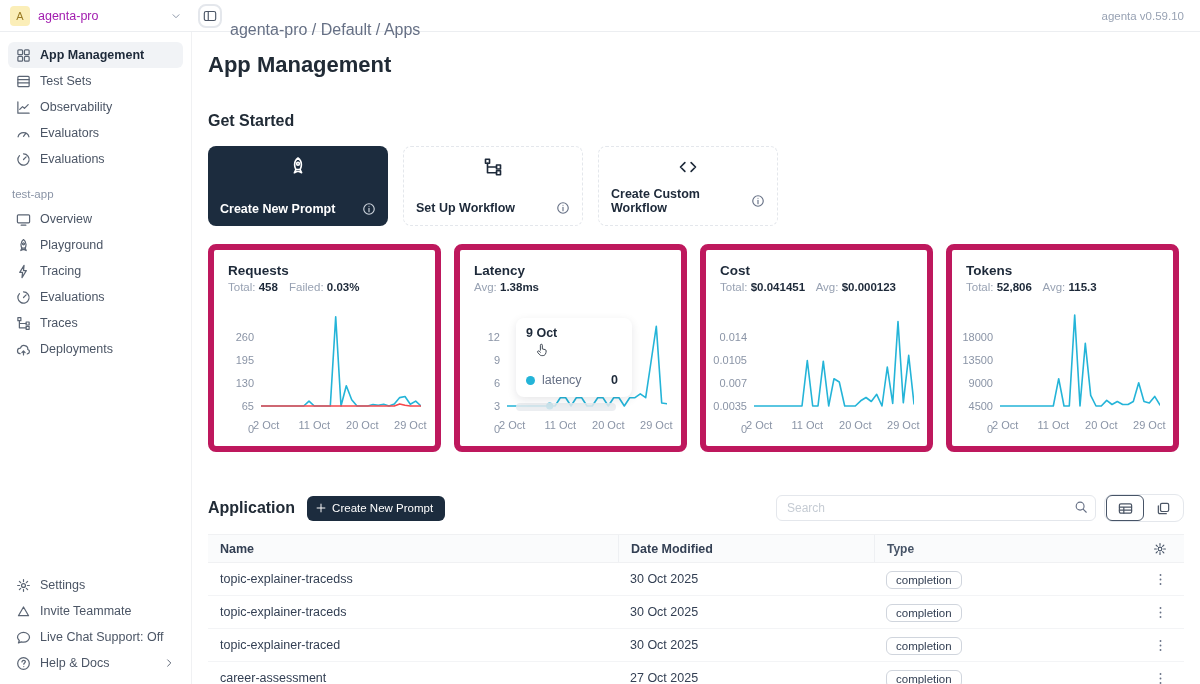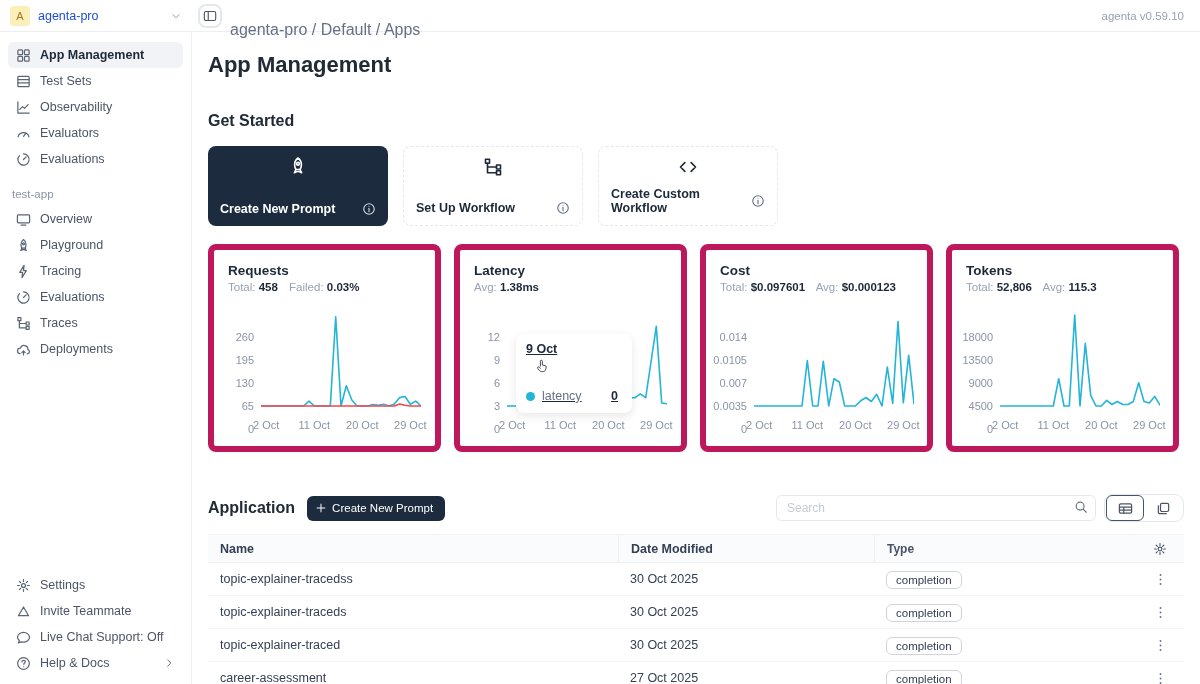--- a/index.html
+++ b/index.html
@@ -6,21 +6,21 @@
   html,body { width:1200px; height:684px; overflow:hidden; background:#fff;
     font-family:"Liberation Sans", sans-serif; color:#1d2939; }
   .icon { display:inline-flex; align-items:center; justify-content:center; flex:none; }
   .icon svg { display:block; }
 
   
   .topbar { height:32px; display:flex; align-items:center; border-bottom:1px solid #eceef1; }
   .ws-block { width:192px; display:flex; align-items:center; gap:8px; padding:0 10px; }
   .avatar { width:20px; height:20px; border-radius:4px; background:#fbeeb8; color:#9a7b24;
     font-size:11px; display:flex; align-items:center; justify-content:center; }
-  .ws-name { font-size:12.5px; color:#1d4ed8; flex:1; }
+  .ws-name { font-size:12.5px; color:#a21caf; flex:1; }
   .ws-chevron { color:#8a94a6; }
   .panel-btn { width:24px; height:24px; margin-left:6px; border:2px solid #e4e7ec; border-radius:8px;
     background:#fff; display:flex; align-items:center; justify-content:center; color:#4b5565; cursor:pointer; }
   .breadcrumb { font-size:16px; color:#667085; margin-left:8px;margin-top:28px; }
   .version { margin-left:auto; padding-right:16px; font-size:11.5px; color:#98a2b3; }
 
   
   .shell { display:flex; height:652px; }
   .sidebar { width:192px; flex:none; border-right:1px solid #f0f1f3; display:flex;
     flex-direction:column; padding:10px 8px 8px 8px; }
@@ -56,22 +56,22 @@
   .chart-stats b { color:#1d2939; margin-right:8px; }
   .chart-body { display:flex; margin-top:14px; }
   .ylabels { width:34px; height:104px; display:flex; flex-direction:column;
     justify-content:space-between; align-items:flex-end; padding-right:7px;
     font-size:11px; color:#8a94a6;margin-top:24px; }
   .plot { position:relative; width:160px; }
   .xlabels { position:relative; height:16px; margin-top:4px; }
   .xlabels span { position:absolute; transform:translateX(-50%); font-size:11px;
     color:#8a94a6; white-space:nowrap; top:0; }
   .hover-band { position:absolute; background:#e9ebef; border-radius:4px; opacity:.85; }
-  .chart-tooltip { position:absolute; left:56px; top:84px; width:116px; background:#fff;
-    border-radius:8px; box-shadow:0 3px 10px rgba(16,24,40,.10); padding:8px 10px 10px; z-index:3;text-decoration:underline; }
+  .chart-tooltip { position:absolute; left:56px; top:68px; width:116px; background:#fff;
+    border-radius:8px; box-shadow:0 3px 10px rgba(16,24,40,.10); padding:8px 10px 10px; z-index:3; }
   .tt-date { font-size:12.5px; font-weight:bold; color:#1d2939; }
   .tt-cursor { margin:2px 0 14px 8px; color:#303a46; }
   .tt-row { display:flex; align-items:center; gap:7px; font-size:12.5px; color:#667085; }
   .tt-dot { width:9px; height:9px; border-radius:50%; }
   .tt-val { margin-left:auto; color:#1d2939; font-weight:bold; padding-right:4px; }
 
   .app-row { display:flex; align-items:center; margin-top:42px; }
   .create-btn { margin-left:12px; height:25px; background:#1c2c3e; color:#fff; border:none;
     border-radius:6px; font-size:11.5px; padding:0 12px 0 8px; display:flex; align-items:center;
     gap:5px; cursor:pointer; font-family:inherit; }
@@ -395,21 +395,21 @@
                 <path d="M9 11.5V4.6a1.4 1.4 0 0 1 2.8 0v5.2l3.9.9c.9.2 1.5 1 1.5 1.9-.1 1.5-.4 3.2-1 4.3-.7 1.4-1.9 2.3-3.7 2.3h-1.7c-1 0-2-.4-2.6-1.1l-2.9-3.2c-.5-.6-.5-1.5.1-2 .5-.5 1.3-.5 1.9 0l1.7 1.6" fill="#fff"></path>
               </svg>
             </div><div class="tt-row">
               <span class="tt-dot" style="background:#24b4d8"></span>
               <span>latency</span>
               <span class="tt-val">0</span>
             </div></div>
         </div>
         <div class="chart-card">
           <div class="chart-title">Cost</div>
-          <div class="chart-stats"><span>Total:</span> <b>$0.097601</b> <span>Avg:</span> <b>$0.000123</b></div>
+          <div class="chart-stats"><span>Total:</span> <b>$0.041451</b> <span>Avg:</span> <b>$0.000123</b></div>
           <div class="chart-body">
             <div class="ylabels">
               <span>0.014</span>
               <span>0.0105</span>
               <span>0.007</span>
               <span>0.0035</span>
               <span>0</span>
             </div>
             <div class="plot"><svg width="160" height="104">
                 <polyline points="0.0,99.0 5.3,99.0 10.7,99.0 16.0,99.0 21.3,99.0 26.7,99.0 32.0,99.0 37.3,99.0 42.7,99.0 48.0,99.0 53.3,53.5 58.7,99.0 64.0,99.0 69.3,54.2 74.7,99.0 80.0,71.7 85.3,75.0 90.7,99.0 96.0,99.0 101.3,99.0 106.7,93.8 112.0,90.5 117.3,94.5 122.7,87.3 128.0,99.0 133.3,60.0 138.7,96.4 144.0,14.5 149.3,95.8 154.7,48.3 160.0,97.0" fill="none" stroke="#24b4d8" stroke-width="1.6" stroke-linejoin="round" stroke-linecap="round"></polyline>

